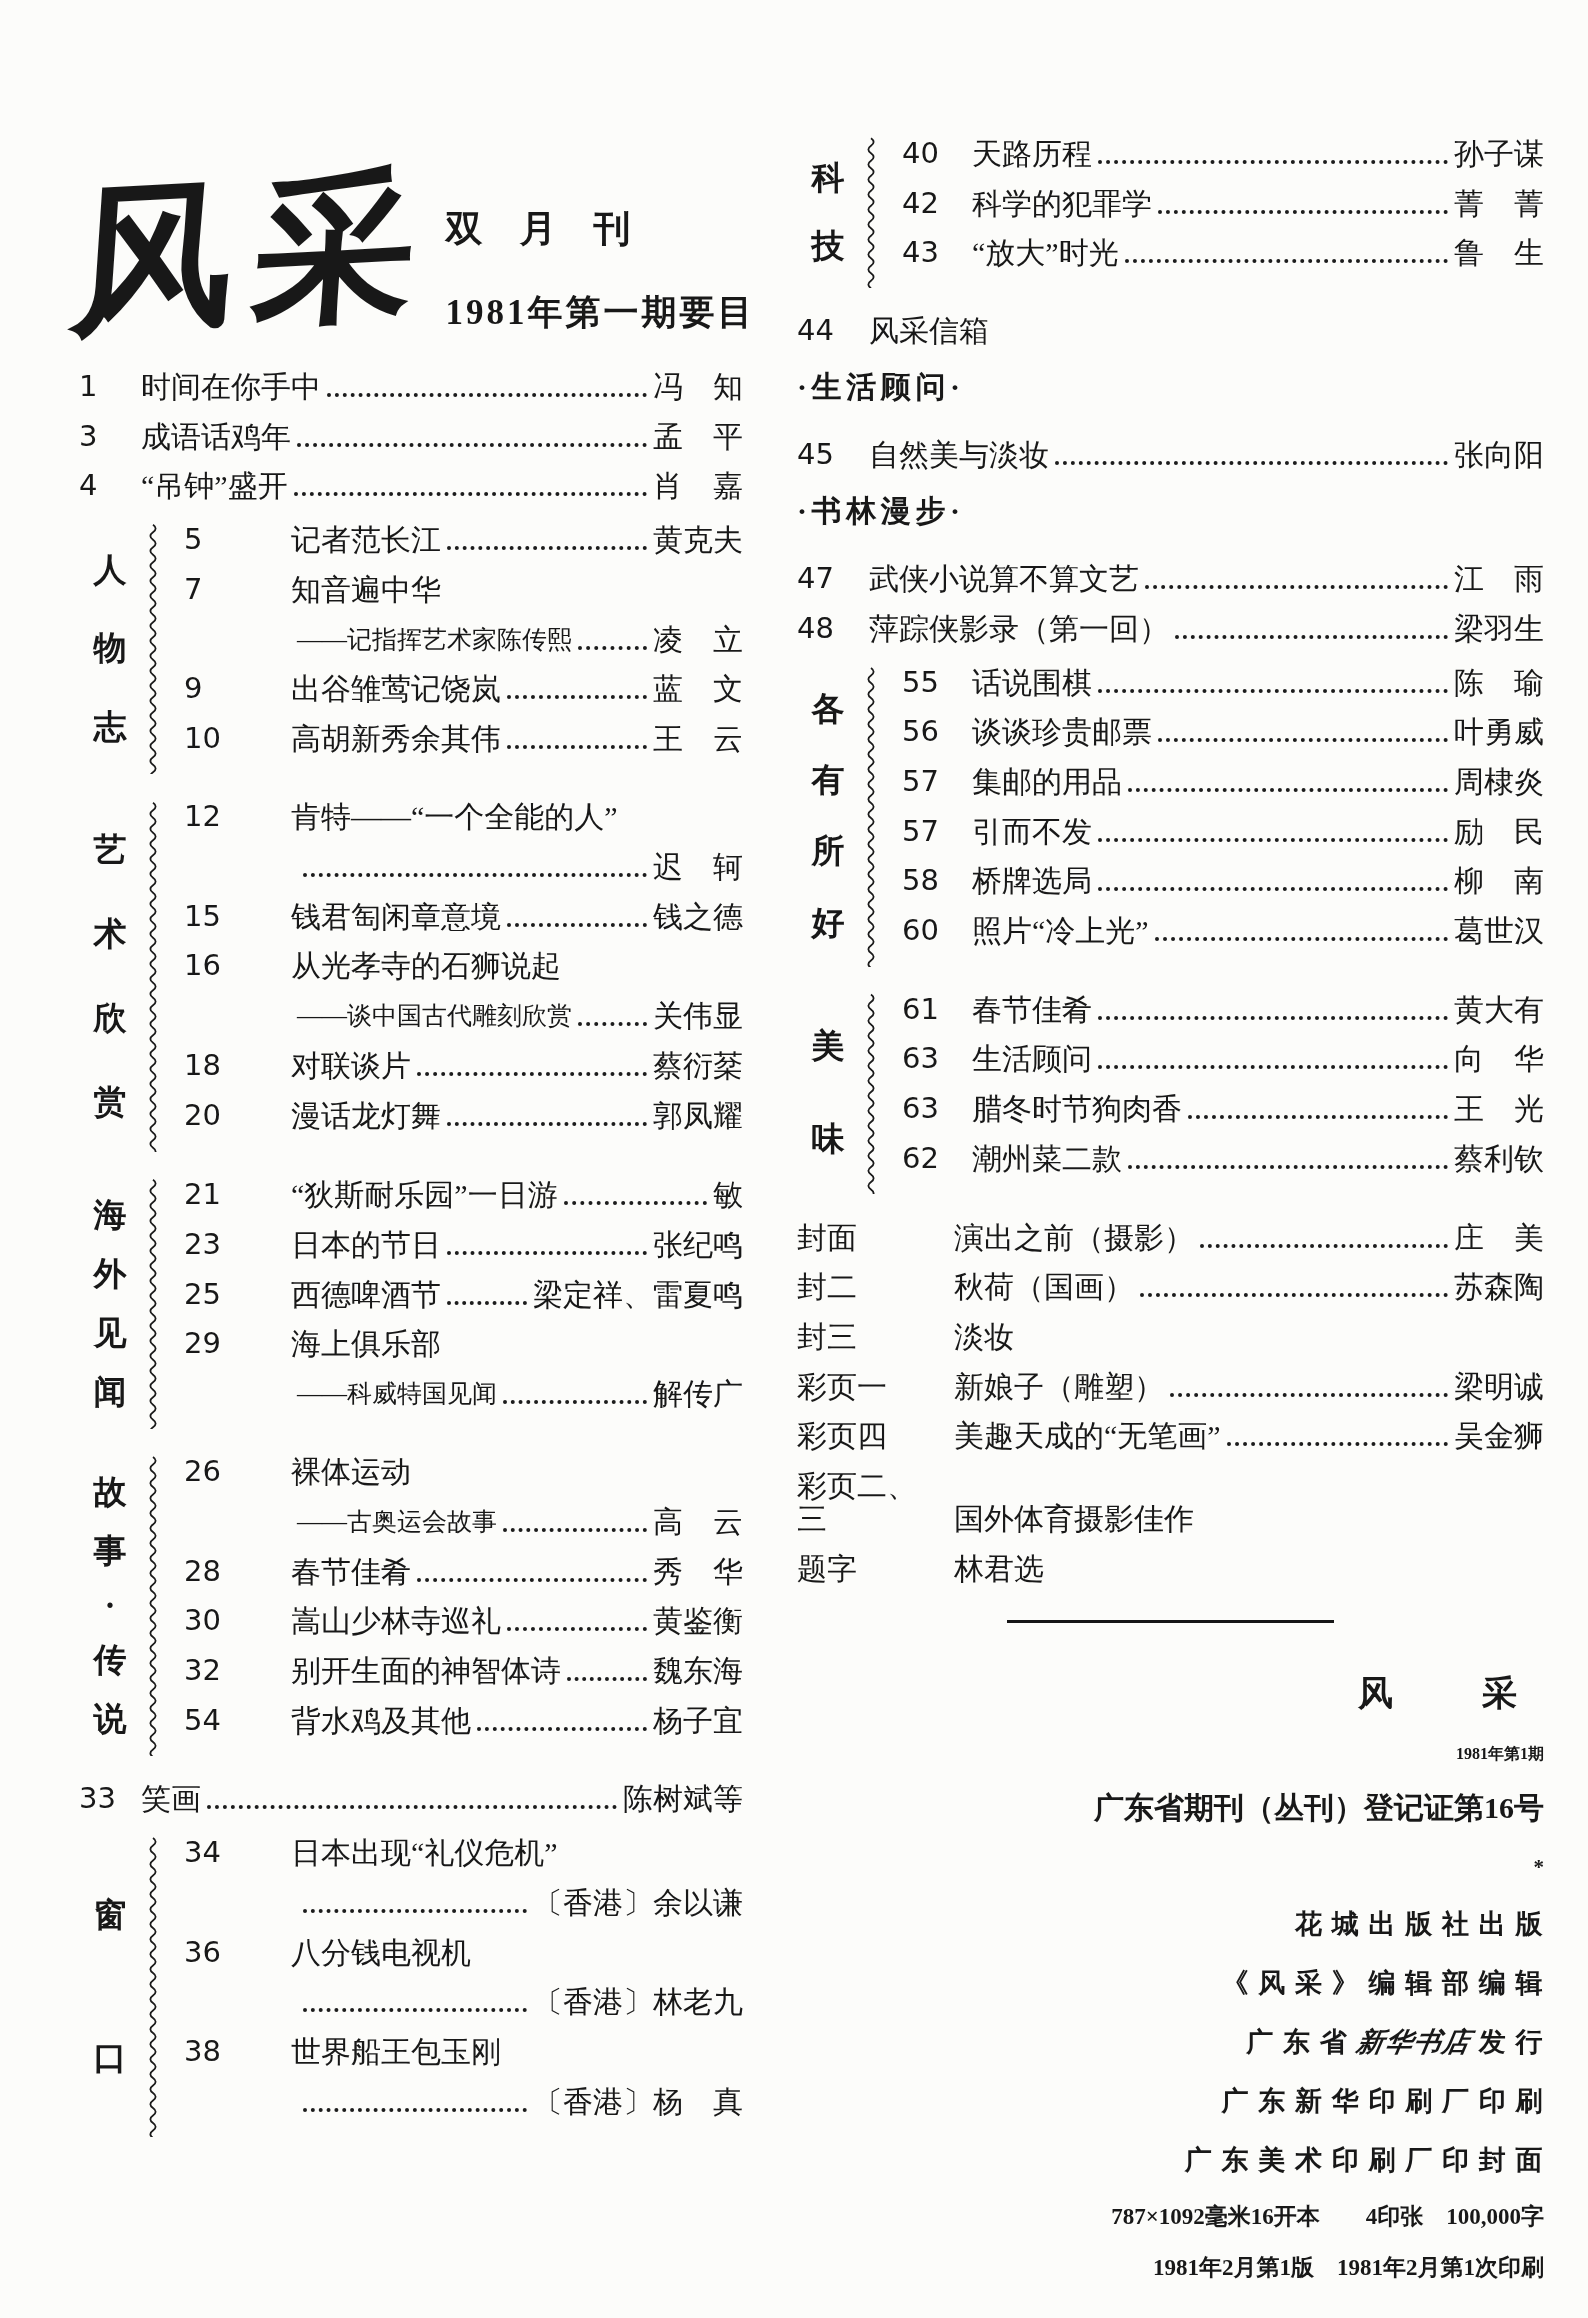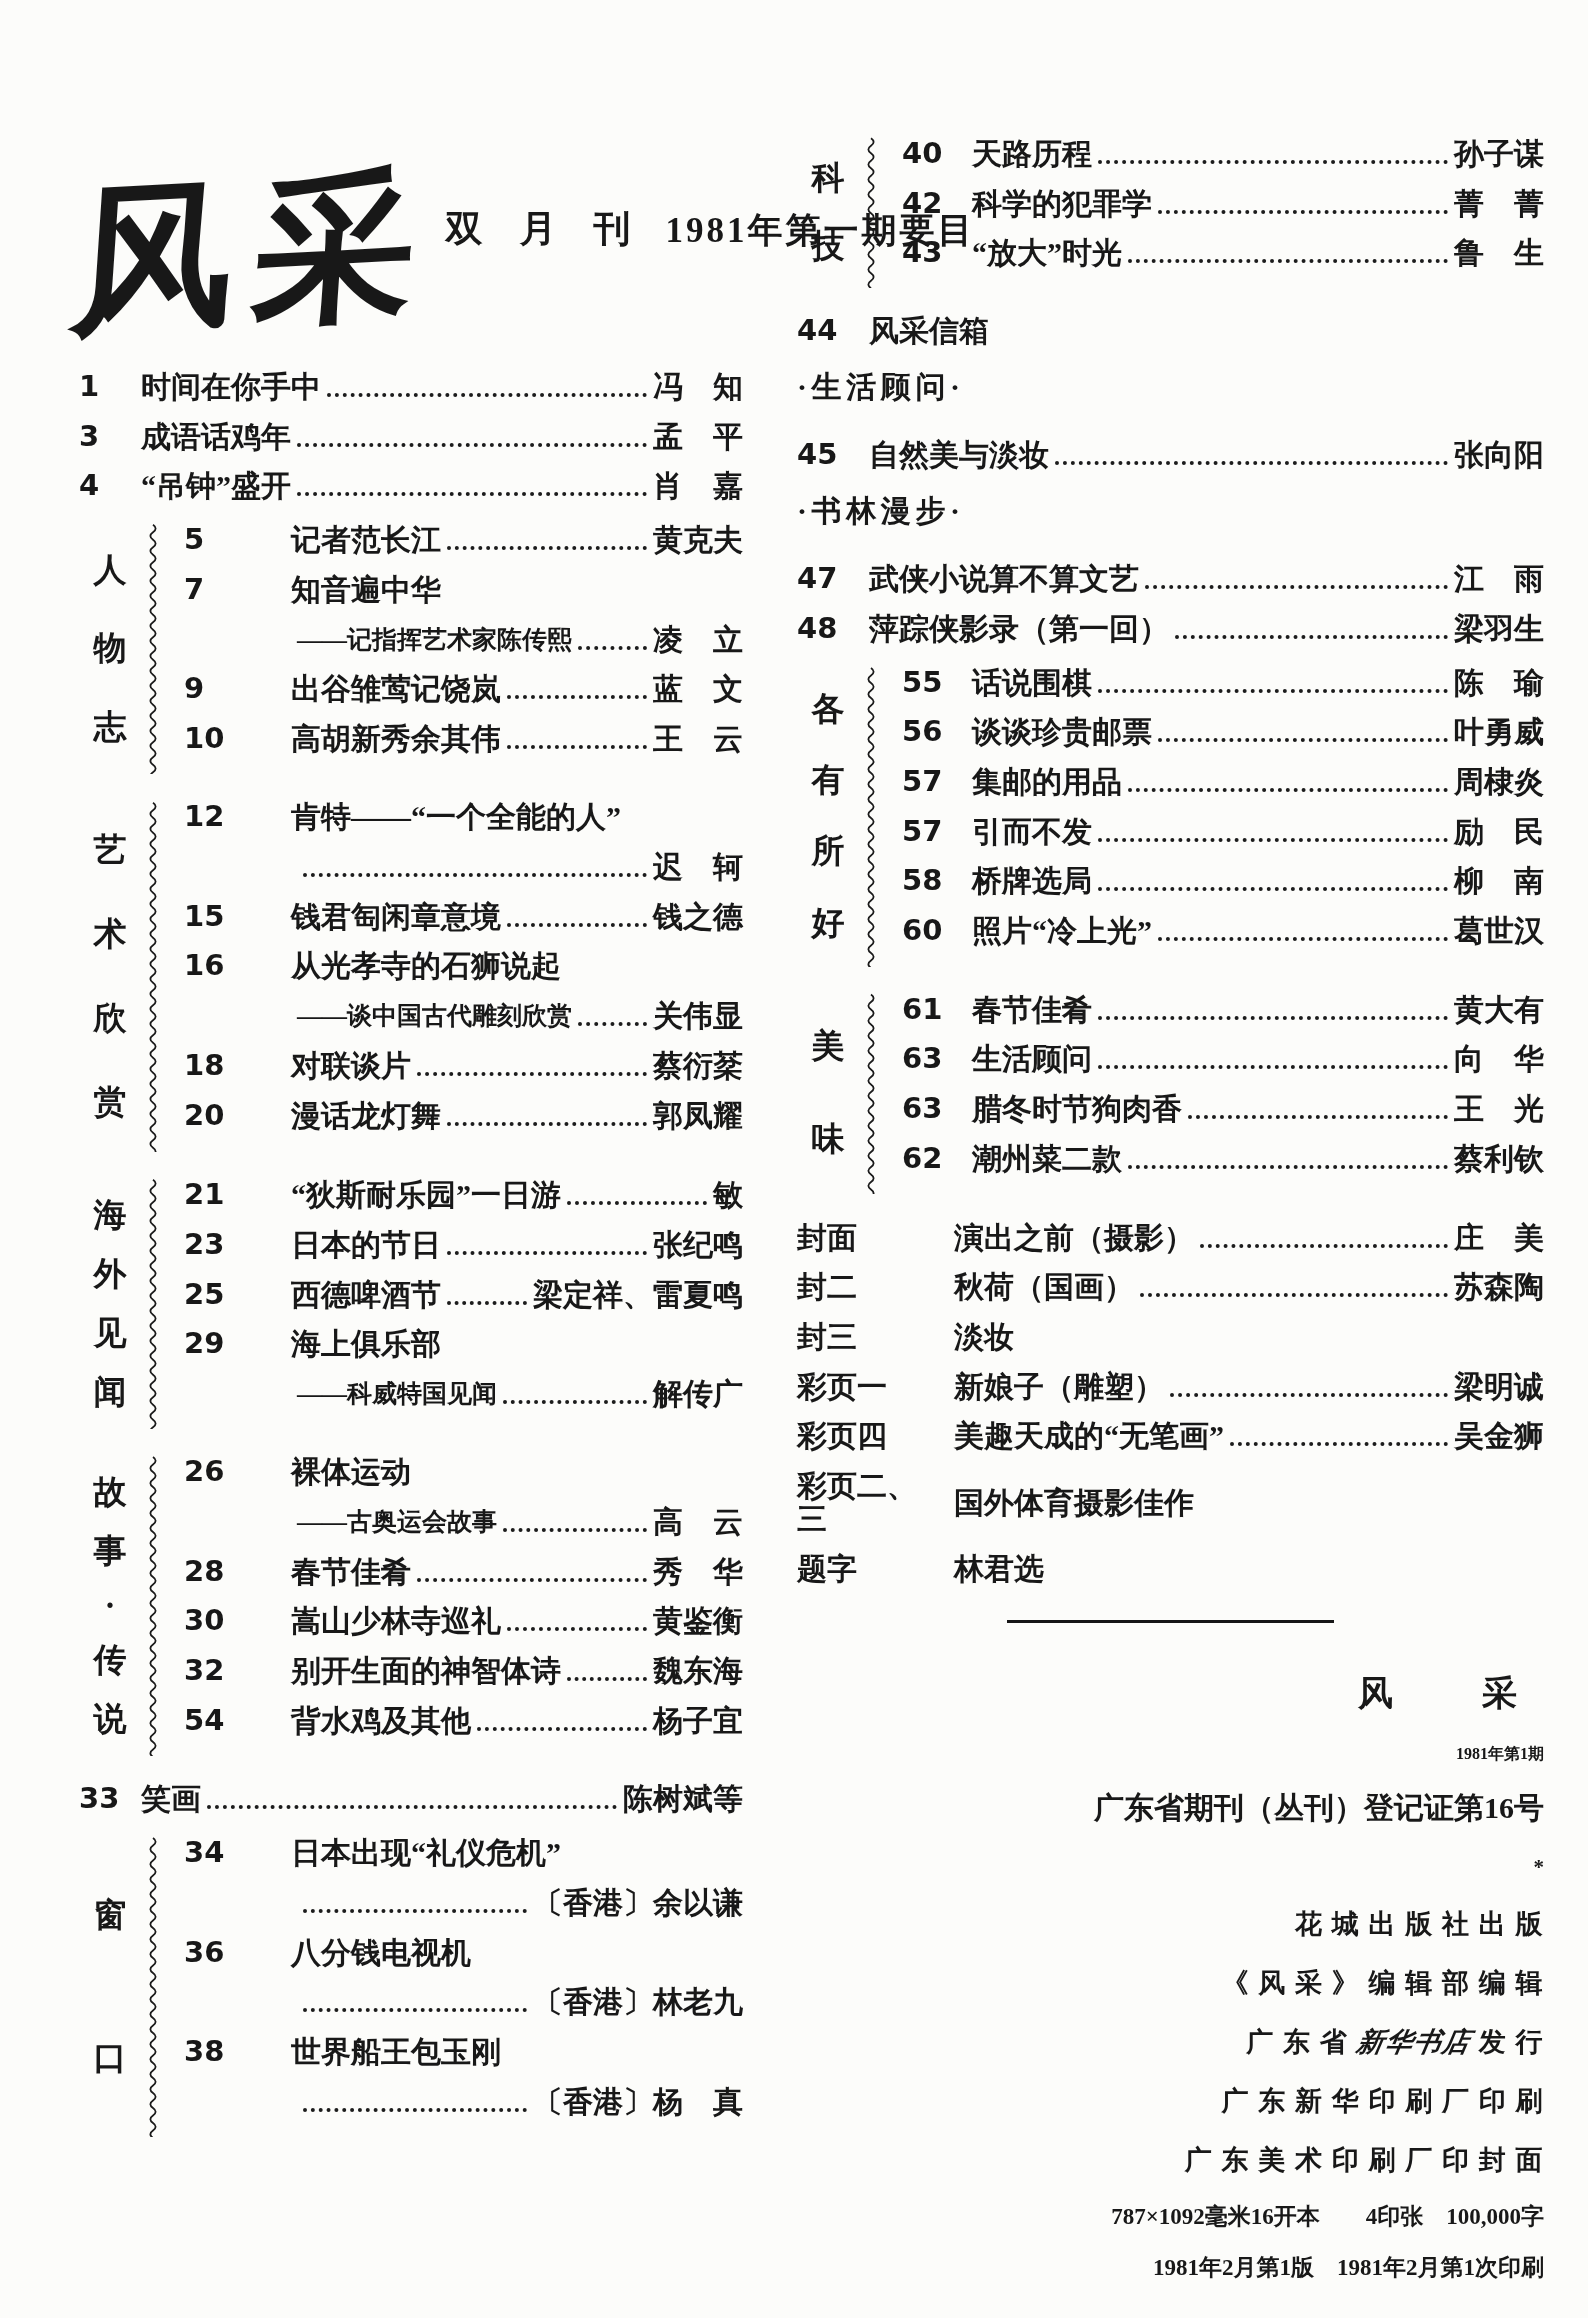--- a/index.html
+++ b/index.html
@@ -9,26 +9,26 @@
     font-family:"Liberation Serif","DejaVu Serif",serif;
   }
   .col{position:absolute}
   #colLeft{left:79px;top:183px;width:664px}
   #colRight{left:797px;top:116px;width:747px}
 
   
   .masthead{display:flex;align-items:flex-start;height:181px;margin-bottom:6px}
   .logo{font-size:161px;line-height:161px;font-weight:bold;letter-spacing:20px;white-space:nowrap;
         transform:rotate(-3deg) skewX(-7deg);transform-origin:left top}
-  .mast-right{display:flex;flex-direction:row;align-items:flex-end;gap:35px;margin:21px 0 0 4.6px;flex:1}
+  .mast-right{display:flex;flex-direction:column;align-items:flex-start;gap:35px;margin:21px 0 0 4.6px;flex:1}
   .mast-edition{font-size:37px;font-weight:bold;white-space:nowrap}
   .mast-issue{font-size:35px;font-weight:bold;letter-spacing:3px;white-space:nowrap}
 
   
-  .row{display:flex;align-items:center;font-size:30px;line-height:33px;font-weight:bold;margin-bottom:16.7px}
+  .row{display:flex;align-items:flex-end;font-size:30px;line-height:33px;font-weight:normal;margin-bottom:16.7px}
   .num{font-family:"DejaVu Sans","Liberation Sans",sans-serif;font-size:29px;flex:0 0 auto}
   .line{flex:1;display:flex;align-items:flex-start;min-width:0}
   .title,.author{white-space:nowrap}
   .leader{flex:1;min-width:23px;margin:0 6px;height:23px;border-bottom:4.6px dotted #1c1c1c}
   .subt{font-size:25px;line-height:33px}
   .subrow .line{padding-left:113px}
   .plain{margin:0 0 20px}
   #colLeft .plain .num{width:62px}
 
   .section{display:flex;align-items:stretch;margin:21px 0 26px}

